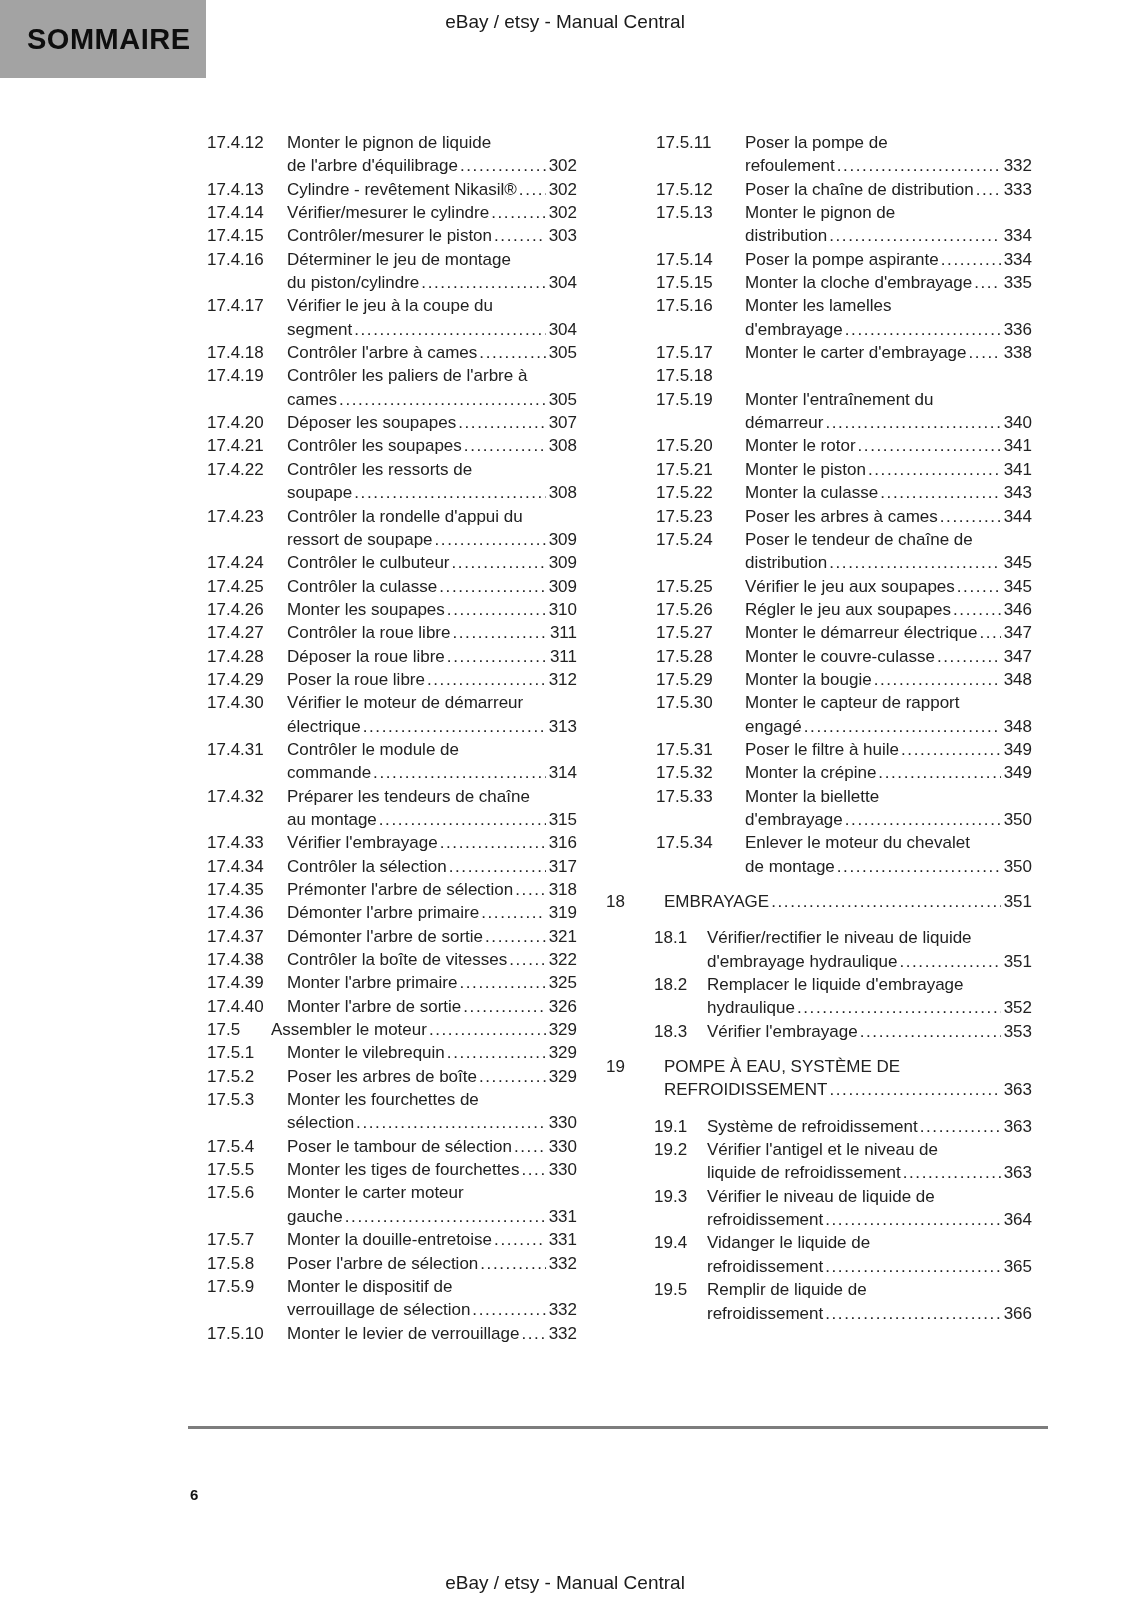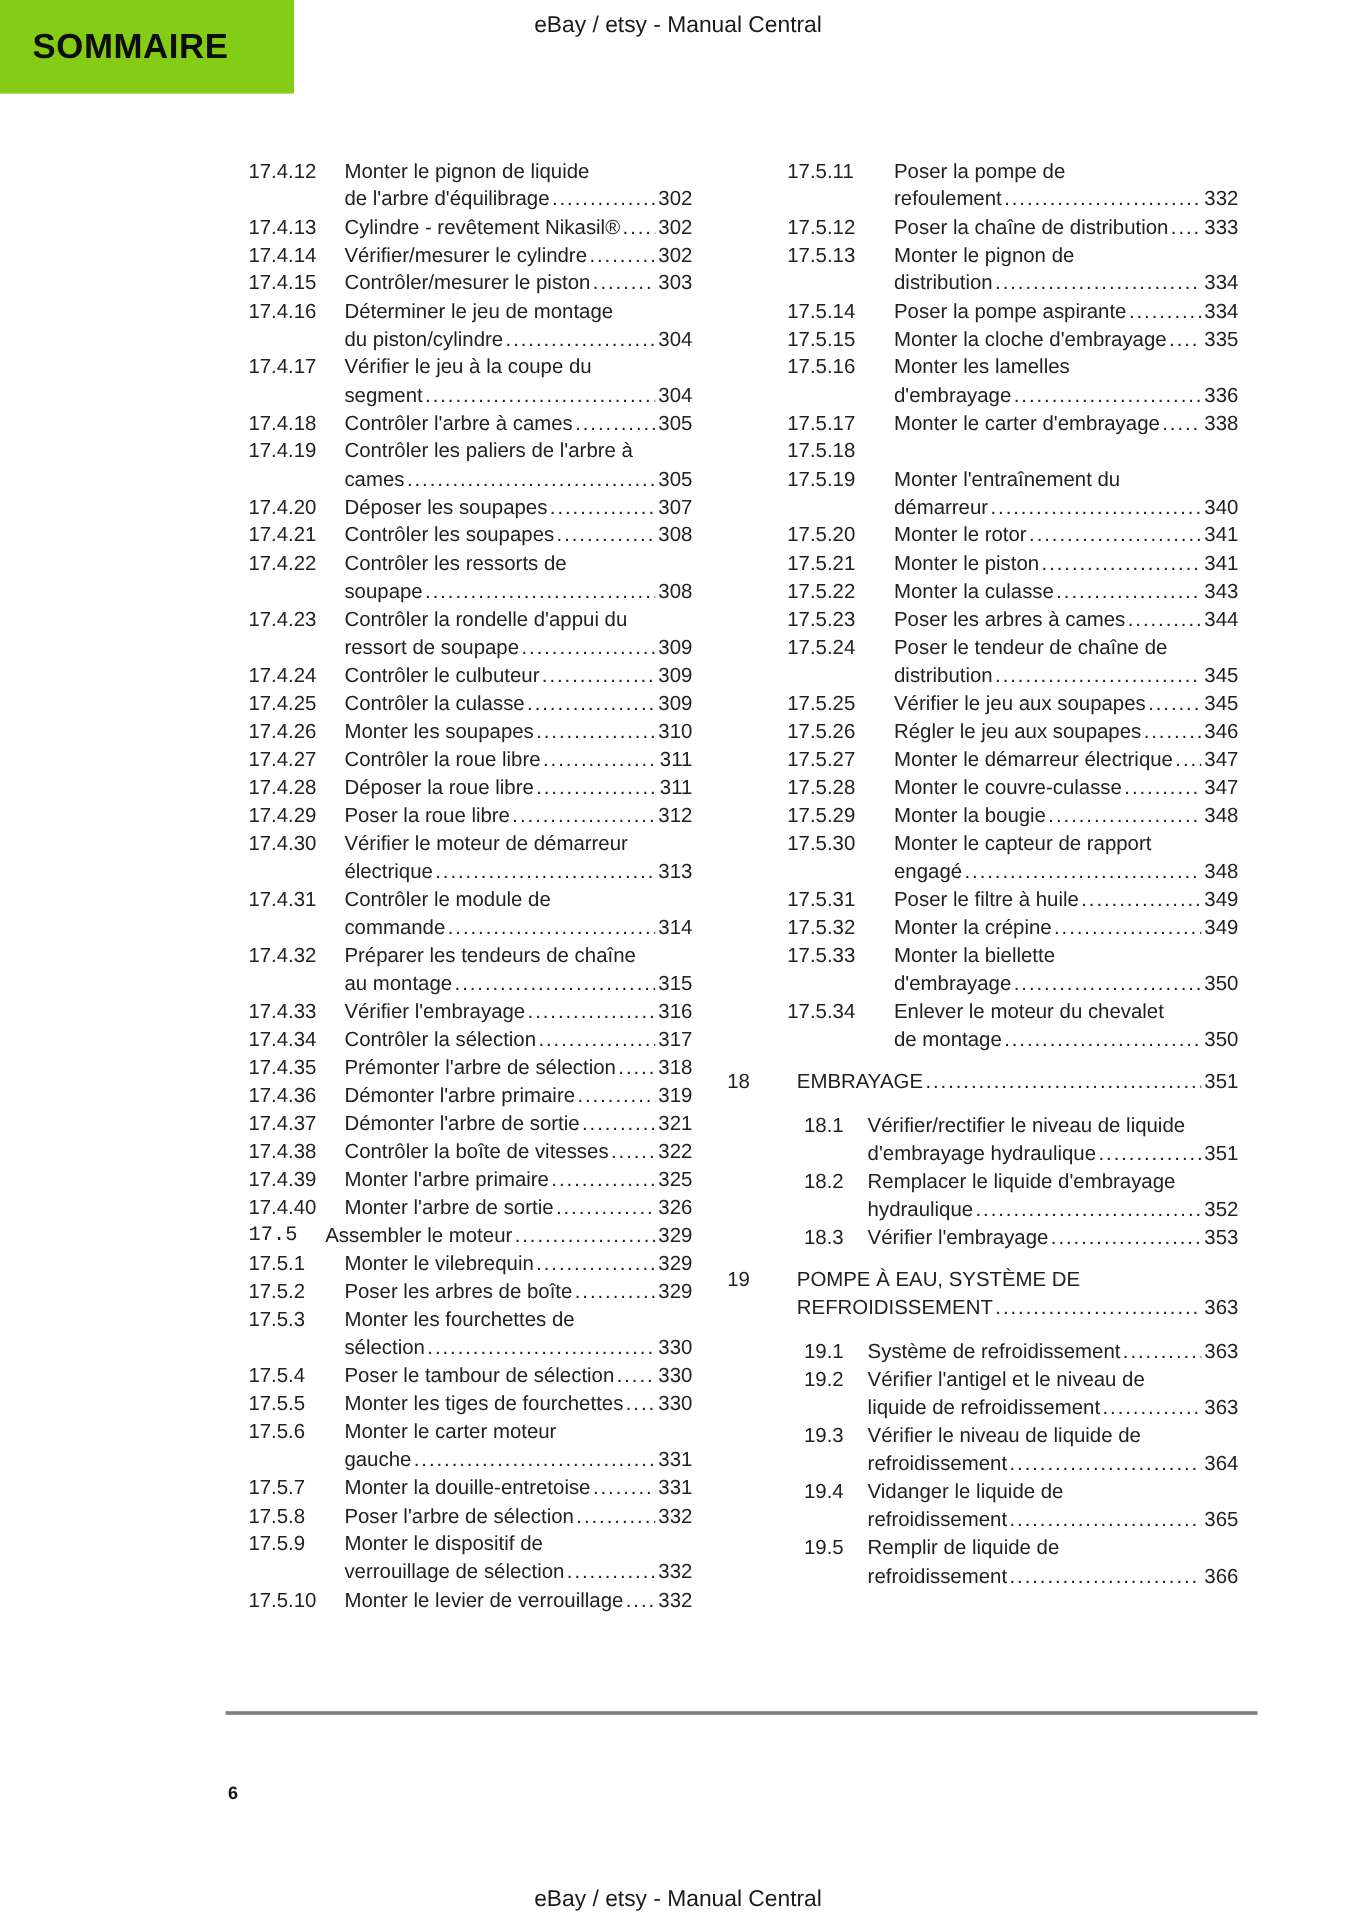--- a/index.html
+++ b/index.html
@@ -9,22 +9,22 @@
     background: #ffffff;
     font-family: "Liberation Sans", sans-serif;
     color: #212121;
     overflow: hidden;
   }
 
   
   .section-label-box {
     position: absolute;
     left: 0; top: 0;
-    width: 245px; height: 78px;
-    background: #84cc16;
+    width: 206px; height: 78px;
+    background: #a3a3a3;
     display: flex;
     align-items: center;
     padding-left: 27px;
   }
   .section-label {
     font-size: 29px;
     font-weight: bold;
     color: #0e0e0e;
     letter-spacing: 0.5px;
   }
@@ -60,25 +60,25 @@
     white-space: nowrap;
     margin: 0 3px 0 2px;
     letter-spacing: 1.6px;
   }
   .toc-dots::after {
     content: "..................................................................................................";
   }
   .toc-page { flex: 0 0 auto; white-space: nowrap; }
 
   #toc-left .level-3 .toc-num { width: 80px; }
-  #toc-left .level-2 .toc-num { width: 64px; font-family: Liberation Mono, monospace; }
+  #toc-left .level-2 .toc-num { width: 64px; }
 
   #toc-right .level-1 { margin-top: 12px; margin-bottom: 13px; }
   #toc-right .level-1 .toc-num { width: 58px; }
-  #toc-right .level-2 { margin-left: 64px; }
+  #toc-right .level-2 { margin-left: 48px; }
   #toc-right .level-2 .toc-num { width: 53px; }
   #toc-right .level-3 { margin-left: 50px; }
   #toc-right .level-3 .toc-num { width: 89px; }
 
   
   .footer-rule {
     position: absolute;
     left: 188px; top: 1426px;
     width: 860px; height: 3px;
     background: #7d7d7d;

